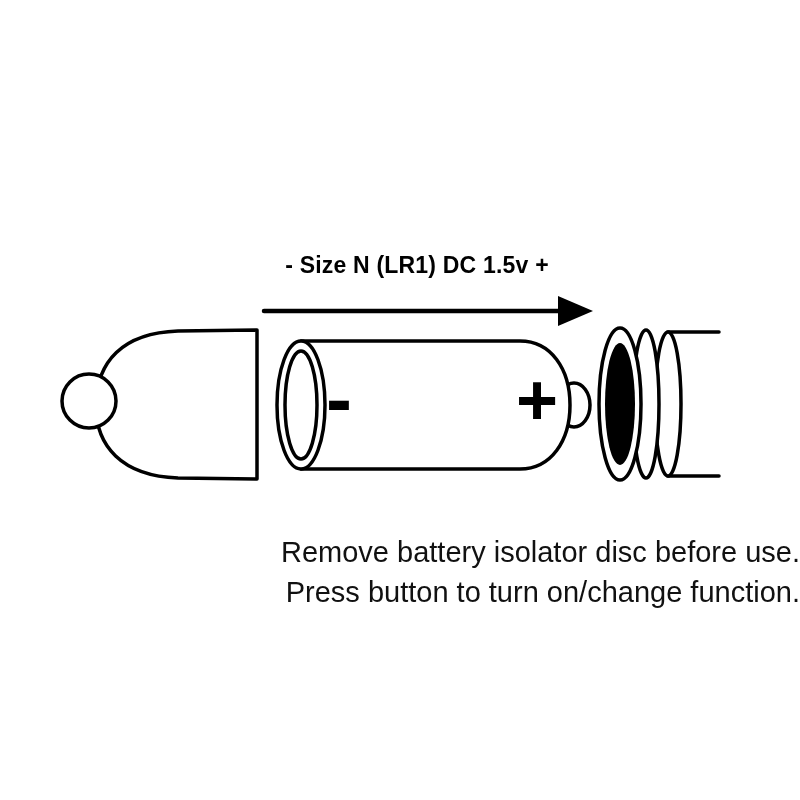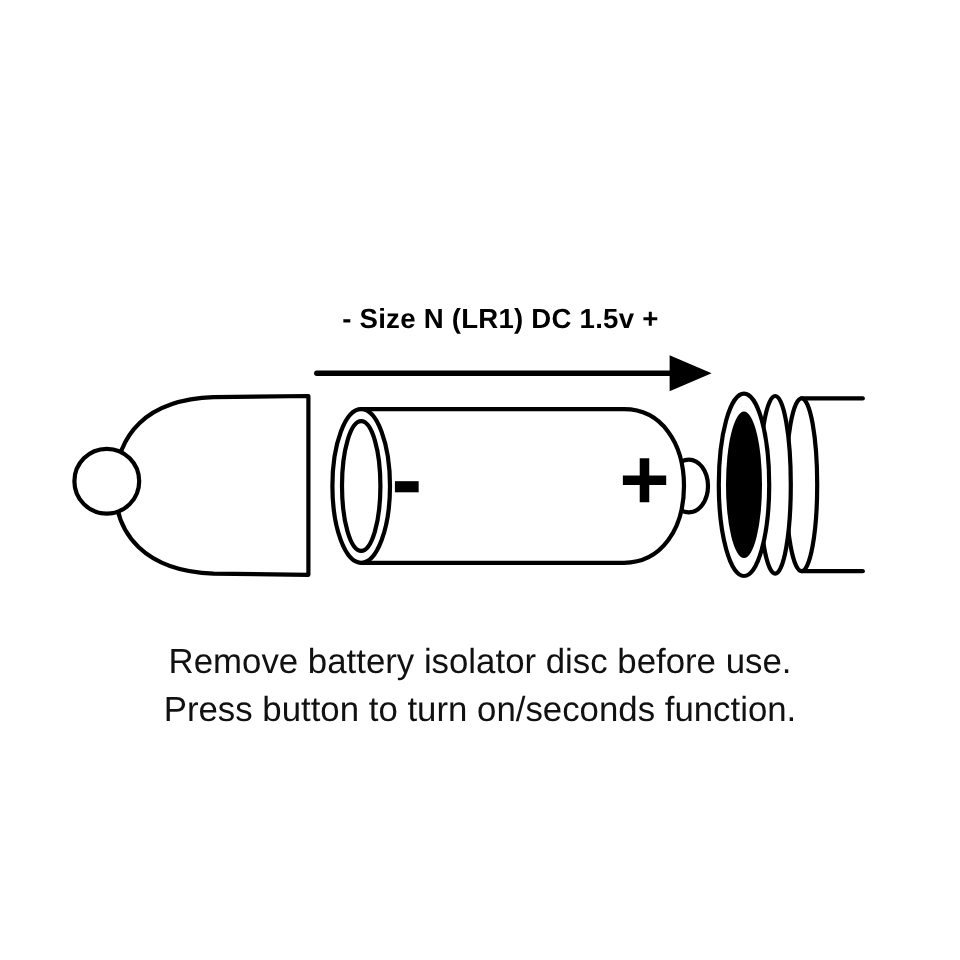--- a/index.html
+++ b/index.html
@@ -22,21 +22,21 @@
   .diagram-svg { position: absolute; top: 0; left: 0; }
   .instructions {
     position: absolute;
     top: 532px; left: 0;
     width: 800px;
     text-align: center;
     font-size: 29px;
     line-height: 40px;
     color: #111;
   }
-  .instruction-line { white-space: nowrap; }
+  .instruction-line { white-space: nowrap; text-align: right; }
 </style>
 </head>
 <body>
 
 <div class="canvas">
 
   <div class="battery-label">- Size N (LR1) DC 1.5v +</div>
 
   <svg class="diagram-svg" width="800" height="800" viewBox="0 0 800 800">
     <g fill="none" stroke="#000" stroke-width="3.5" stroke-linecap="round" stroke-linejoin="round">
@@ -66,16 +66,16 @@
 
       <ellipse fill="#000" stroke="none" cx="620" cy="404" rx="15" ry="61"></ellipse>
     </g>
 
     <text x="339" y="399" text-anchor="middle" dominant-baseline="central" font-size="78" font-weight="bold" fill="#000" font-family="Liberation Sans, DejaVu Sans, sans-serif">-</text>
     <text x="537" y="400" text-anchor="middle" dominant-baseline="central" font-size="72" font-weight="bold" fill="#000" font-family="Liberation Sans, DejaVu Sans, sans-serif">+</text>
   </svg>
 
   <div class="instructions">
     <div class="instruction-line">Remove battery isolator disc before use.</div>
-    <div class="instruction-line">Press button to turn on/seconds function.</div>
+    <div class="instruction-line">Press button to turn on/change function.</div>
   </div>
 
 </div>
 
 </body></html>

